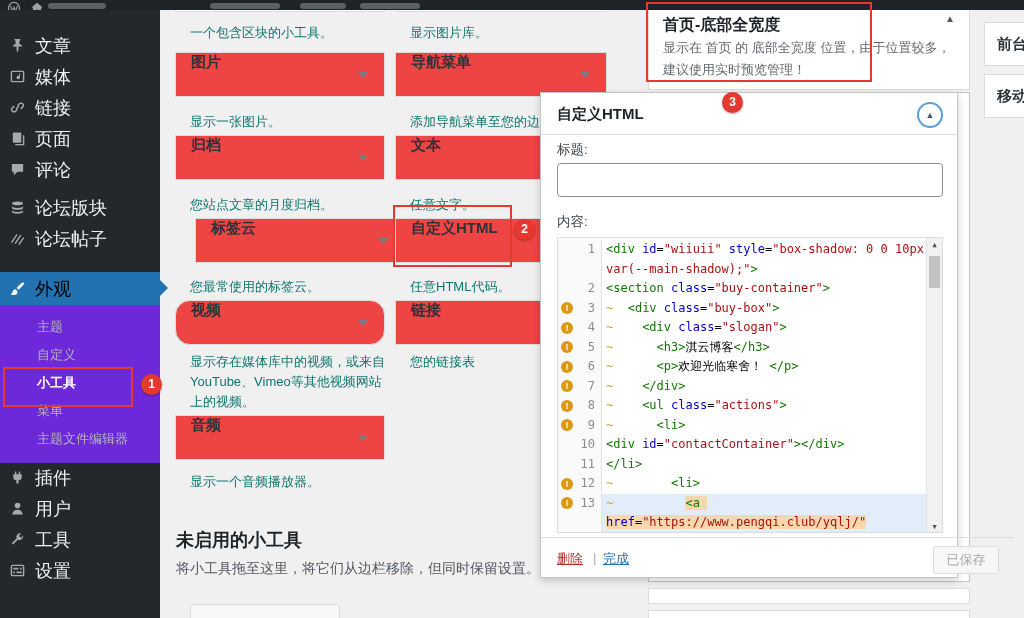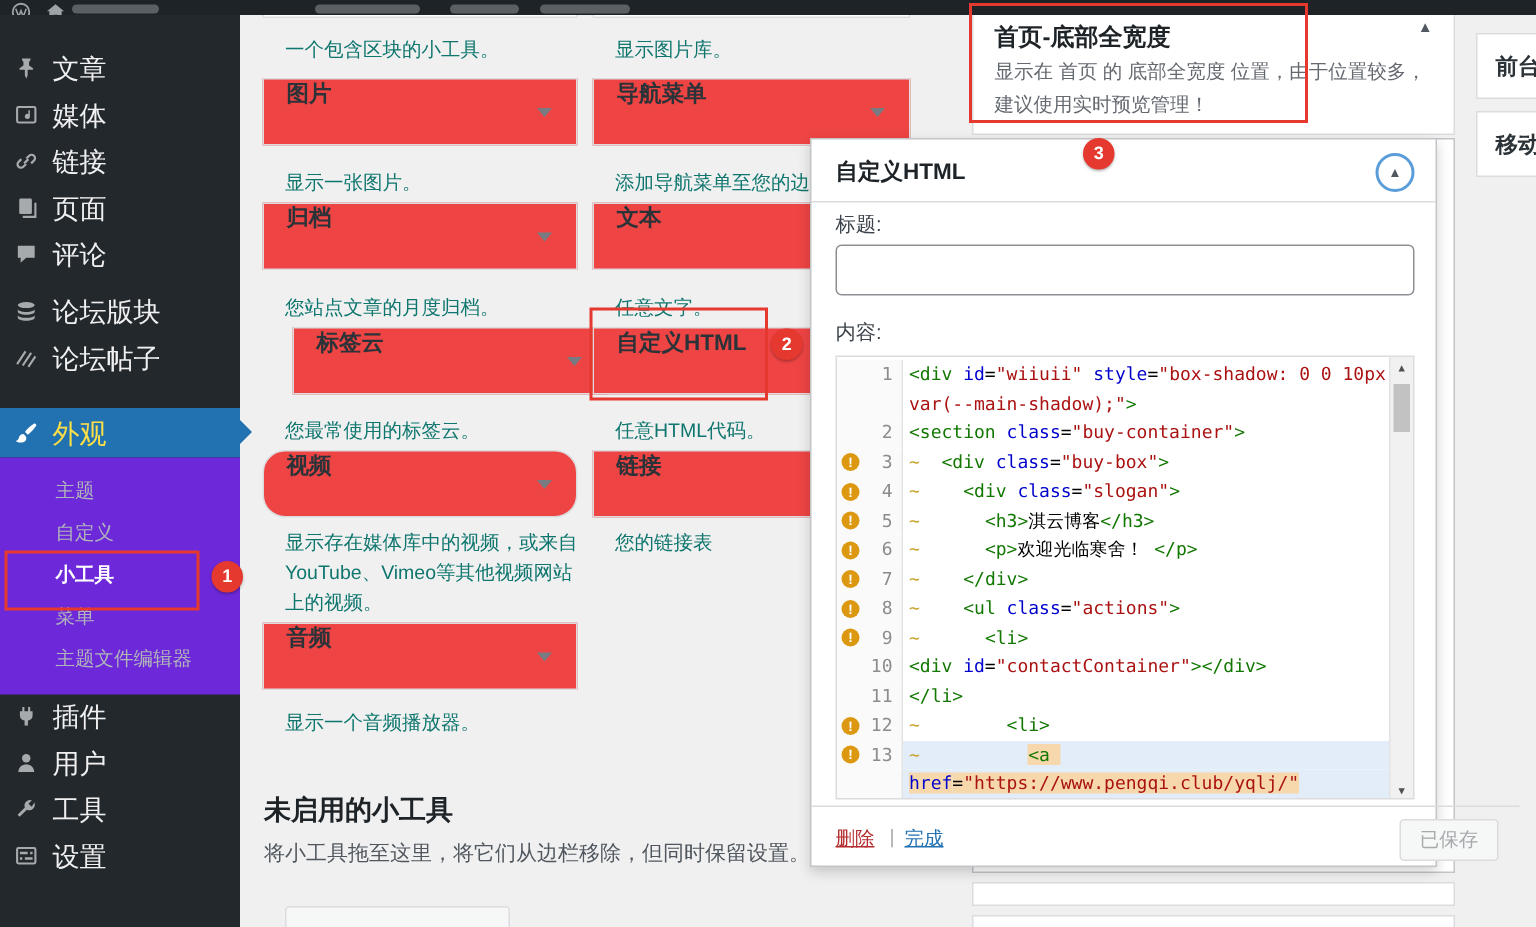--- a/index.html
+++ b/index.html
@@ -12,21 +12,21 @@
   .ab-icon { position:absolute; top:1px; width:14px; height:14px; color:#9ea3a8; }
   .ab-icon svg { width:14px; height:14px; display:block; }
   .ab-smudge { position:absolute; top:3px; height:6px; border-radius:3px; background:#8b9196; opacity:.55; }
 
   
   .adminmenu { position:absolute; left:0; top:10px; width:160px; height:608px; background:#23282d; z-index:10; }
   .menu-item { position:relative; height:31px; display:flex; align-items:center; color:#f0f0f1; font-size:18px; cursor:pointer; }
   .mi-icon { width:15px; height:15px; margin:0 10px 0 10px; color:#a7aaad; flex:0 0 15px; }
   .mi-icon svg { width:15px; height:15px; display:block; }
   .menu-group { position:absolute; left:0; width:160px; }
-  .menu-item.active { background:#2271b1; color:#fde047; height:33px; }
+  .menu-item.active { background:#2271b1; color:#000000; height:33px; }
   .menu-item.active .mi-icon { color:#fff; }
   .active-arrow { position:absolute; left:160px; top:8px; width:0; height:0;
     border-top:8px solid transparent; border-bottom:8px solid transparent; border-left:8px solid #2271b1; }
   .submenu { position:absolute; left:0; top:295px; width:160px; padding:8px 0 10px 0; background:#6d28d9; }
   .submenu-item { height:28px; line-height:28px; padding-left:37px; font-size:13px; color:#b0b5ba; cursor:pointer; }
   .submenu-item.current { color:#fff; font-weight:bold; }
 
   
   .caption { position:absolute; font-size:13px; color:#0f766e; z-index:2; }
   .widget-box { position:absolute; height:45px; background:#ef4444; border:1px solid #dcdcde; z-index:2;

